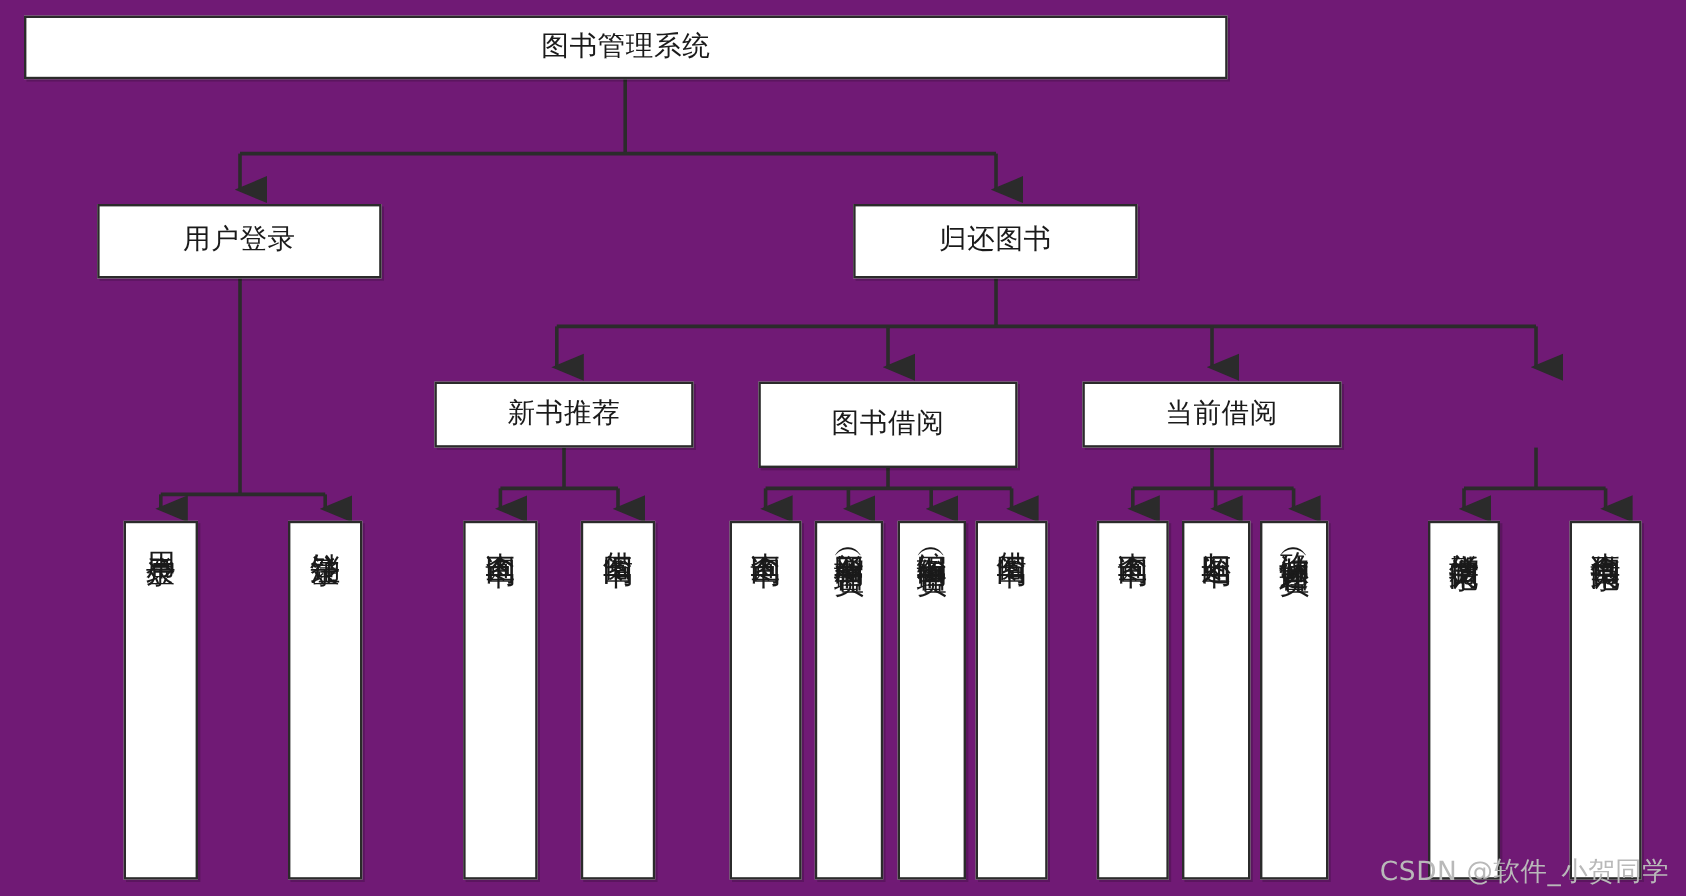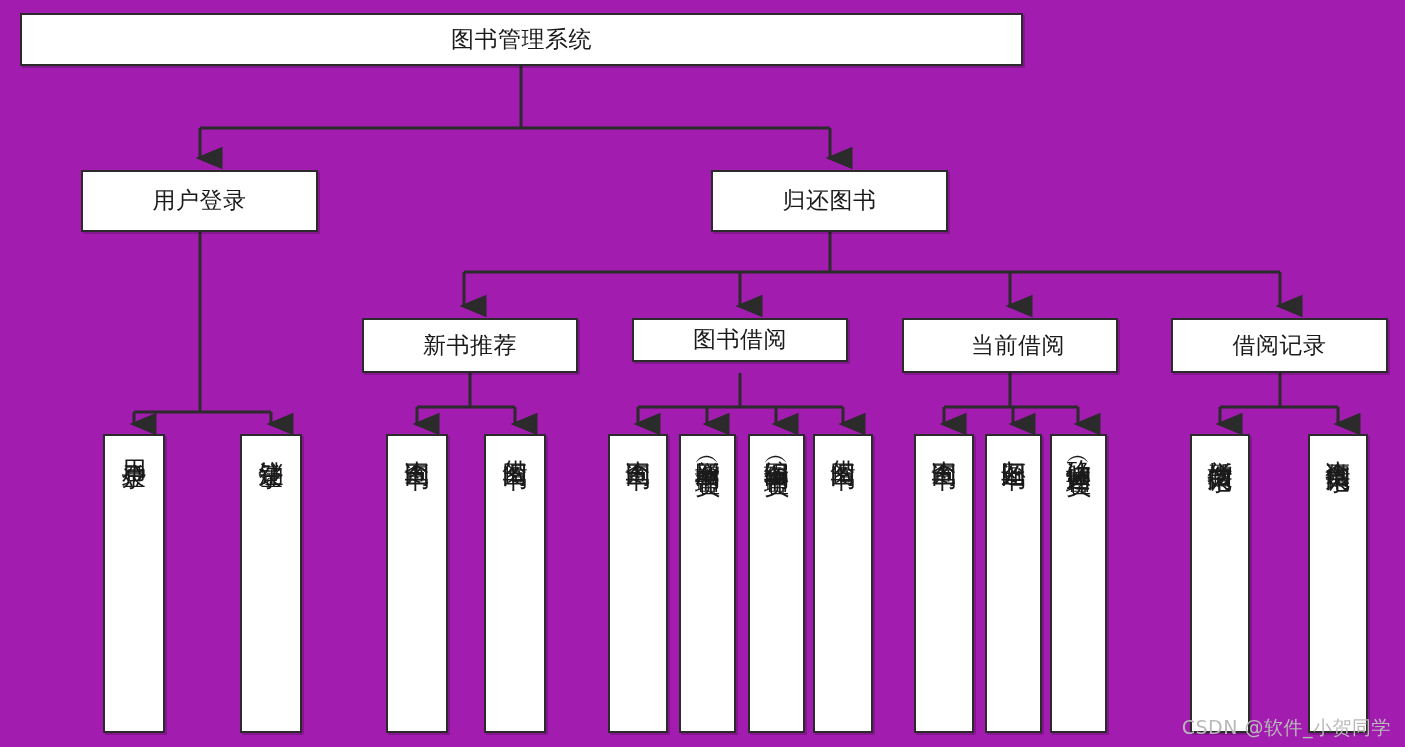--- a/index.html
+++ b/index.html
@@ -11,21 +11,21 @@
     width: 1405px;
     height: 747px;
     font-family: "DejaVu Sans", "Liberation Sans", sans-serif;
     overflow: hidden;
     position: relative;
   }
   #diagram-root {
     position: relative;
     width: 1405px;
     height: 747px;
-    background: #a21caf;
+    background: #701a75;
   }
   svg#edges {
     position: absolute;
     left: 0;
     top: 0;
     width: 1405px;
     height: 747px;
     pointer-events: none;
   }
   .node {
@@ -60,21 +60,21 @@
     font-size: 25px;
     line-height: 1.0;
     letter-spacing: 2px;
     white-space: nowrap;
     height: auto;
   }
   #watermark {
     position: absolute;
     right: 14px;
     bottom: 6px;
-    font-size: 19px;
+    font-size: 22px;
     color: #b9b9b9;
     letter-spacing: 0.5px;
     white-space: nowrap;
     font-family: "DejaVu Sans", "Liberation Sans", sans-serif;
   }
 </style>
 </head>
 <body>
 
 <div id="diagram-root">
@@ -136,28 +136,25 @@
   <div class="node horizontal" style="left:81px; top:170px; width:237px; height:62px;">
     <span class="node-label">用户登录</span>
   </div>
   <div class="node horizontal" style="left:711px; top:170px; width:237px; height:62px;">
     <span class="node-label">归还图书</span>
   </div>
 
   <div class="node horizontal" style="left:362px; top:318px; width:216px; height:55px;justify-content:center;">
     <span class="node-label">新书推荐</span>
   </div>
-  <div class="node horizontal" style="left:632px; top:318px; width:216px; height:44px;">
+  <div class="node horizontal" style="left:632px; top:318px; width:216px; height:72px;">
     <span class="node-label">图书借阅</span>
   </div>
   <div class="node horizontal" style="left:902px; top:318px; width:216px; height:55px;padding-left:16px;">
     <span class="node-label">当前借阅</span>
-  </div>
-  <div class="node horizontal" style="left:1171px; top:318px; width:217px; height:55px;">
-    <span class="node-label">借阅记录</span>
   </div>
 
   <div class="node vertical" style="left:103px; top:434px; width:62px; height:299px;">
     <span class="node-label">用户登录</span>
   </div>
   <div class="node vertical" style="left:240px; top:434px; width:62px; height:299px;">
     <span class="node-label">注销登录</span>
   </div>
   <div class="node vertical" style="left:386px; top:434px; width:62px; height:299px;">
     <span class="node-label">查询图书</span>

